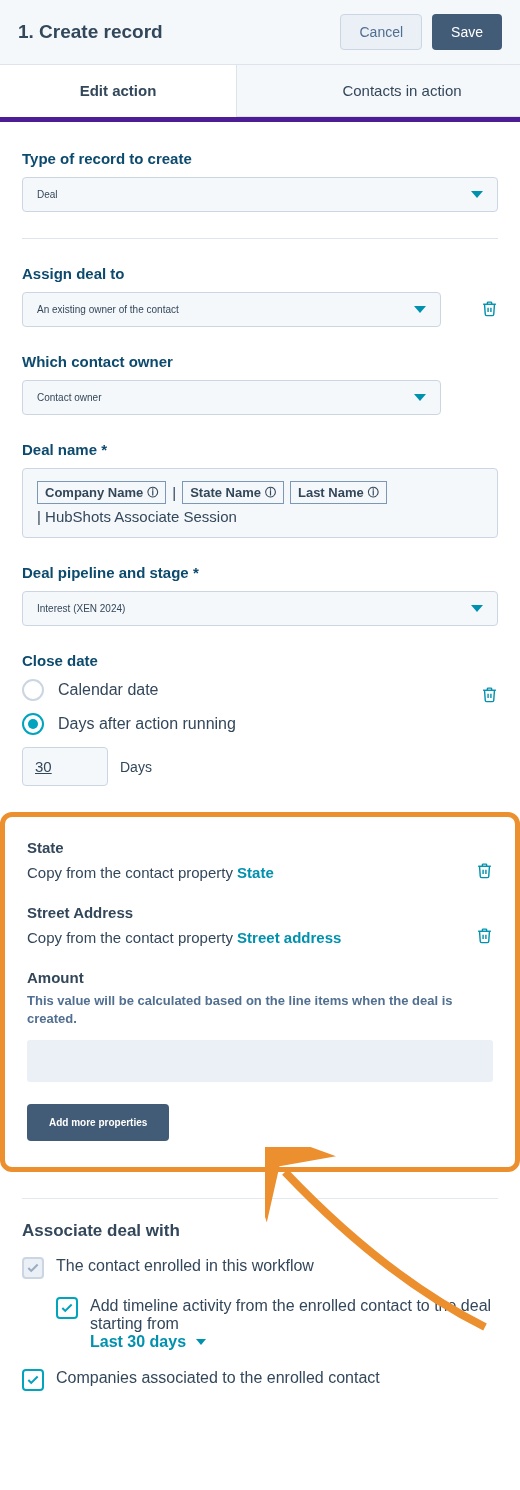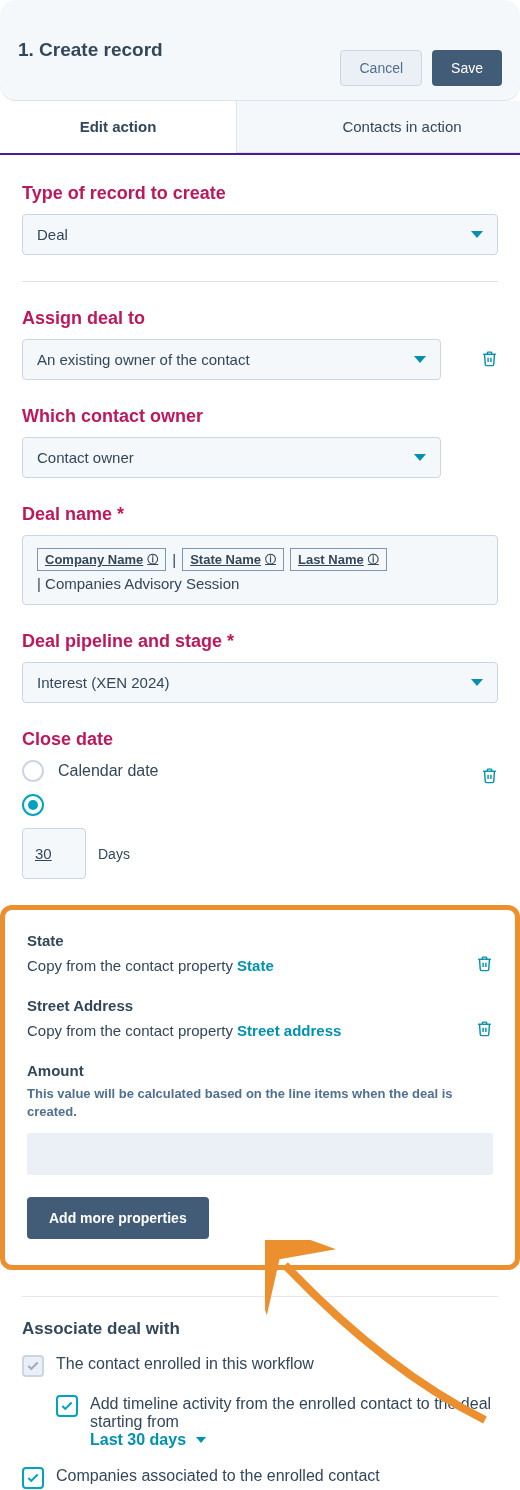--- a/index.html
+++ b/index.html
@@ -10,49 +10,47 @@
     color: #33475b;
     font-size: 14px;
   }
   .header {
     display: flex;
     justify-content: space-between;
     align-items: center;
     padding: 14px 18px;
     border-bottom: 1px solid #dfe3eb;
     background: #f5f8fa;
-    border-radius: 16px;
   }
   .header-title {
     font-size: 19px;
     font-weight: 700;
     color: #33475b;
   }
   .header-actions { display: flex; gap: 10px; }
   .btn {
     border-radius: 4px;
     padding: 9px 18px;
     font-size: 14px;
     font-weight: 500;
     cursor: pointer;
     border: 1px solid transparent;
-    margin-top: 36px;
   }
   .btn-cancel {
     background: #eaf0f6;
     border: 1px solid #cbd6e2;
     color: #506e91;
   }
   .btn-save {
     background: #425b76;
     color: #fff;
   }
   .tabs {
     display: flex;
-    border-bottom: 2px solid #4c1d95;
+    border-bottom: 5px solid #4c1d95;
   }
   .tab {
     flex: 1;
     text-align: center;
     padding: 17px 0;
     font-size: 15px;
     color: #33475b;
     cursor: pointer;
     background: #f5f8fa;
     border: 1px solid #dfe3eb;
@@ -61,33 +59,33 @@
   .tab.active {
     font-weight: 700;
     background: #fff;
     border: none;
     border-right: 1px solid #dfe3eb;
   }
   .tab:last-child { border-right: none; border-left: none; padding-left: 47px; }
   .content { padding: 28px 22px 20px 22px; position: relative; }
   .section-label {
     font-weight: 700;
-    font-size: 18px;
+    font-size: 15px;
     margin-bottom: 10px;
-    color: #be185d;
+    color: #0c4a6e;
   }
   .select {
     display: flex;
     justify-content: space-between;
     align-items: center;
     border: 1px solid #cbd6e2;
     border-radius: 4px;
     background: #f5f8fa;
     padding: 11px 14px;
-    font-size: 15px;
+    font-size: 10px;
     color: #33475b;
     cursor: pointer;
   }
   .select-wide { width: 100%; }
   .select-narrow { width: 88%; }
   .caret-down {
     width: 0; height: 0;
     border-left: 6px solid transparent;
     border-right: 6px solid transparent;
     border-top: 7px solid #0091ae;
@@ -122,21 +120,20 @@
     font-size: 15px;
   }
   .token-row1 { display: flex; flex-wrap: wrap; gap: 6px; align-items: center; margin-bottom: 4px;}
   .token {
     display: inline-flex;
     align-items: center;
     gap: 4px;
     border: 1px solid #7c98b6;
     padding: 3px 7px;
     font-weight: 600;
-    text-decoration: underline;
     font-size: 13px;
     color: #33475b;
   }
   .token .info-icon { font-size: 11px; text-decoration: none; }
   .pipe { color: #33475b; }
   .plain-inline { color: #33475b; font-size: 15px; }
   .radio-row {
     display: flex;
     align-items: center;
     gap: 14px;
@@ -155,25 +152,25 @@
   }
   .radio.selected { border-color: #00a4bd; }
   .radio.selected::after {
     content: "";
     width: 10px; height: 10px;
     border-radius: 50%;
     background: #00a4bd;
   }
   .days-row { display: flex; align-items: center; gap: 12px; }
   .num-input {
-    width: 64px;
+    width: 86px;
     border: 1px solid #cbd6e2;
     border-radius: 4px;
     background: #f5f8fa;
-    padding: 16px 12px;
+    padding: 10px 12px;
     font-size: 15px;
     color: #33475b;
     text-decoration: underline;
   }
   .highlight-box {
     border: 5px solid #ec8f2e;
     border-radius: 12px;
     padding: 22px 22px 26px 22px;
     margin: 0 -22px;
     position: relative;
@@ -204,21 +201,21 @@
     border-radius: 3px;
     height: 42px;
     margin-top: 12px;
   }
   .btn-primary-dark {
     background: #425b76;
     color: #fff;
     padding: 13px 22px;
     border: none;
     border-radius: 4px;
-    font-size: 14px;
+    font-size: 10px;
     font-weight: 600;
     cursor: pointer;
     margin-top: 22px;
   }
   .arrow-annotation {
     position: absolute;
     pointer-events: none;
   }
   .assoc-title {
     font-weight: 700;
@@ -320,21 +317,21 @@
       <span class="pipe">|</span>
       <span class="token">
         <span>State Name</span>
         <span class="info-icon">ⓘ</span>
       </span>
       <span class="token">
         <span>Last Name</span>
         <span class="info-icon">ⓘ</span>
       </span>
     </div>
-    <div class="plain-inline">| Companies Advisory Session</div>
+    <div class="plain-inline">| HubShots Associate Session</div>
   </div>
 
   <div class="section-label">Deal pipeline and stage *</div>
   <div class="select select-wide mb-lg">
     <span>Interest (XEN 2024)</span>
     <span class="caret-down"></span>
   </div>
 
   <div class="section-label">Close date</div>
   <div class="row-with-trash">
@@ -346,20 +343,21 @@
       <svg width="17" height="17" viewBox="0 0 24 24" fill="none" stroke="currentColor" stroke-width="2">
           <polyline points="3 6 5 6 21 6"></polyline>
           <path d="M19 6l-1 14a2 2 0 0 1-2 2H8a2 2 0 0 1-2-2L5 6"></path>
           <path d="M10 11v6M14 11v6"></path>
           <path d="M9 6V4a1 1 0 0 1 1-1h4a1 1 0 0 1 1 1v2"></path>
         </svg>
     </span>
   </div>
   <div class="radio-row">
     <span class="radio selected"></span>
+    <span>Days after action running</span>
   </div>
   <div class="days-row mb-lg">
     <input class="num-input" value="30" style="">
     <span>Days</span>
   </div>
 
   <div class="highlight-box">
 
     <div class="section-label-sm">State</div>
     <div class="copy-line section-space">

